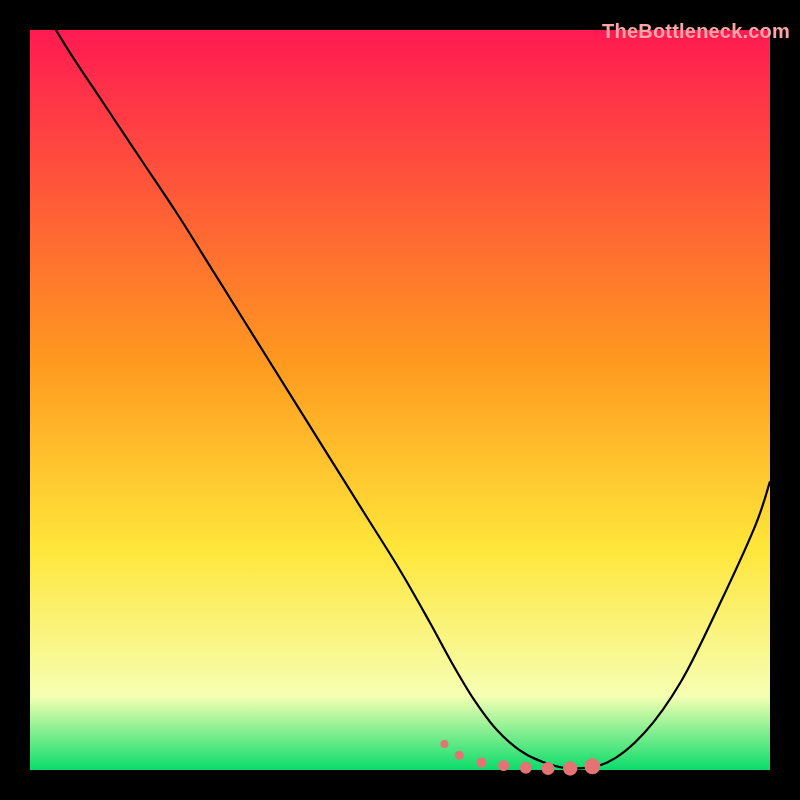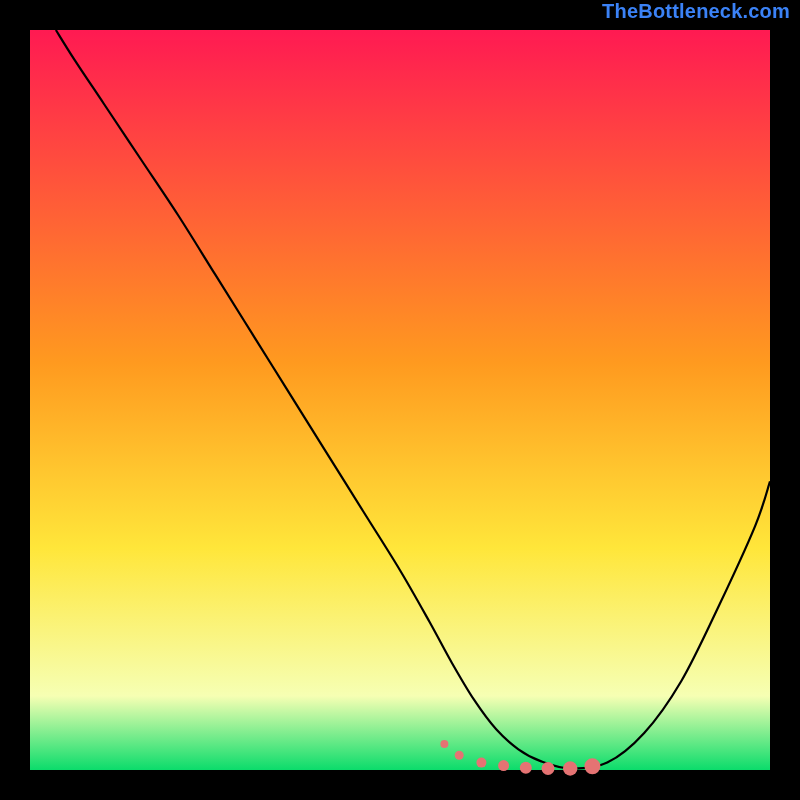--- a/index.html
+++ b/index.html
@@ -5,26 +5,26 @@
   * { margin: 0; padding: 0; box-sizing: border-box; }
   html, body { width: 800px; height: 800px; overflow: hidden; background: #000; }
   .stage {
     position: relative;
     width: 800px;
     height: 800px;
     background: #000;
   }
   .watermark {
     position: absolute;
-    top: 0;
+    top: 20px;
     right: 10px;
     font-family: Arial, Helvetica, sans-serif;
     font-size: 20px;
     font-weight: 600;
-    color: #3b82f6;
+    color: #fca5a5;
     letter-spacing: 0.2px;
   }
   svg { display: block; }
 </style>
 </head>
 <body>
 
 <div class="stage">
   <div class="watermark">TheBottleneck.com</div>
   <svg id="chart-svg" width="800" height="800" viewBox="0 0 800 800">

